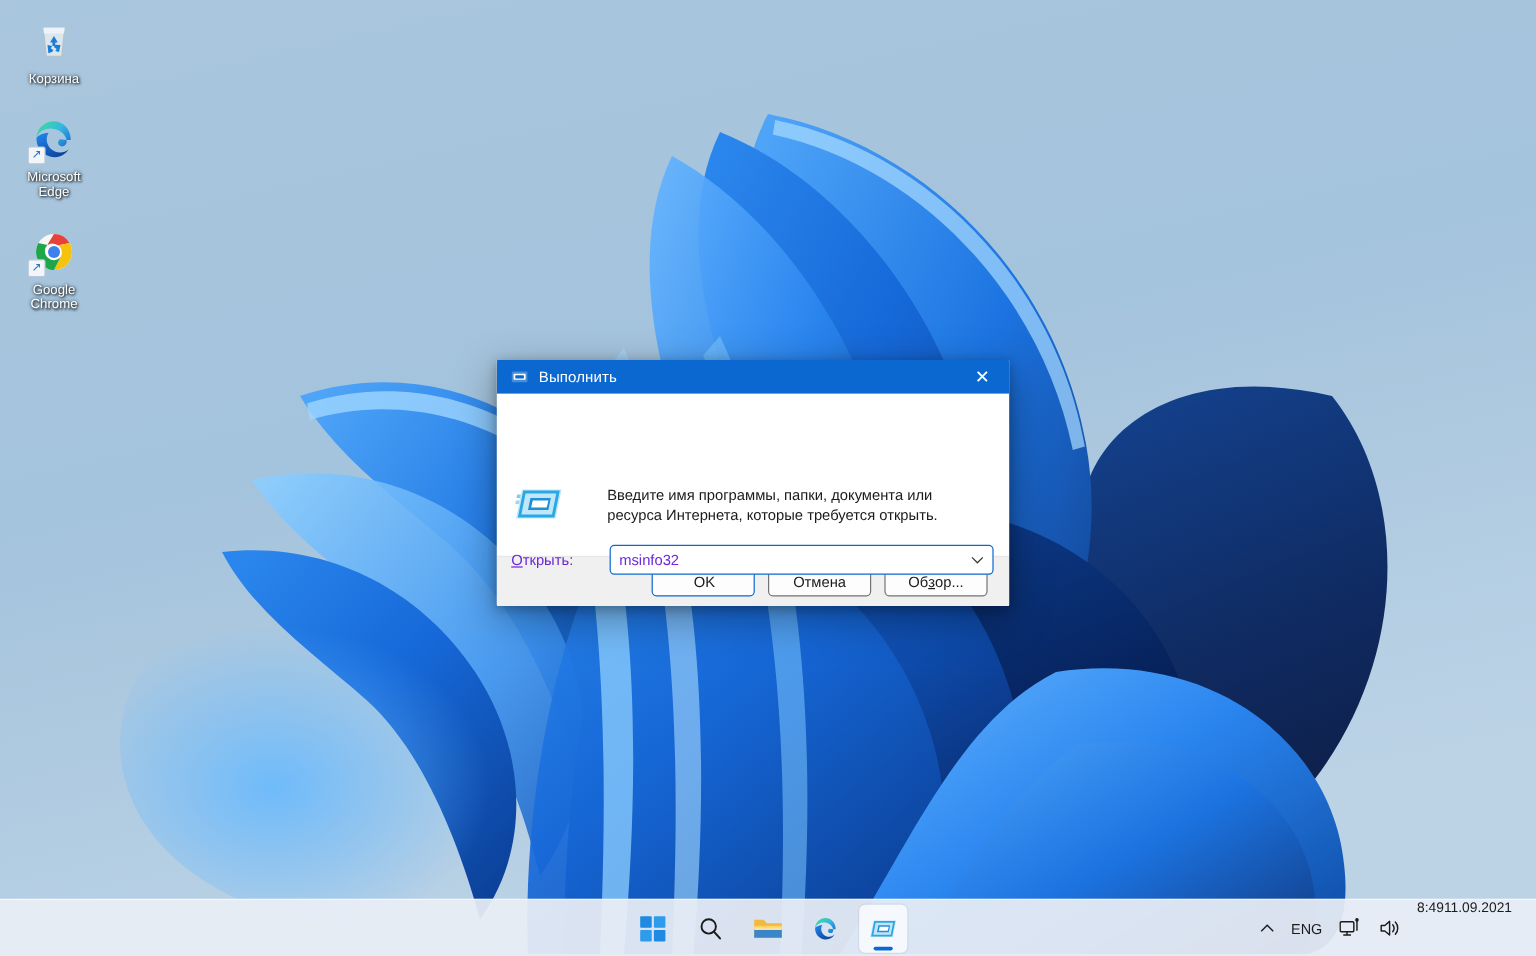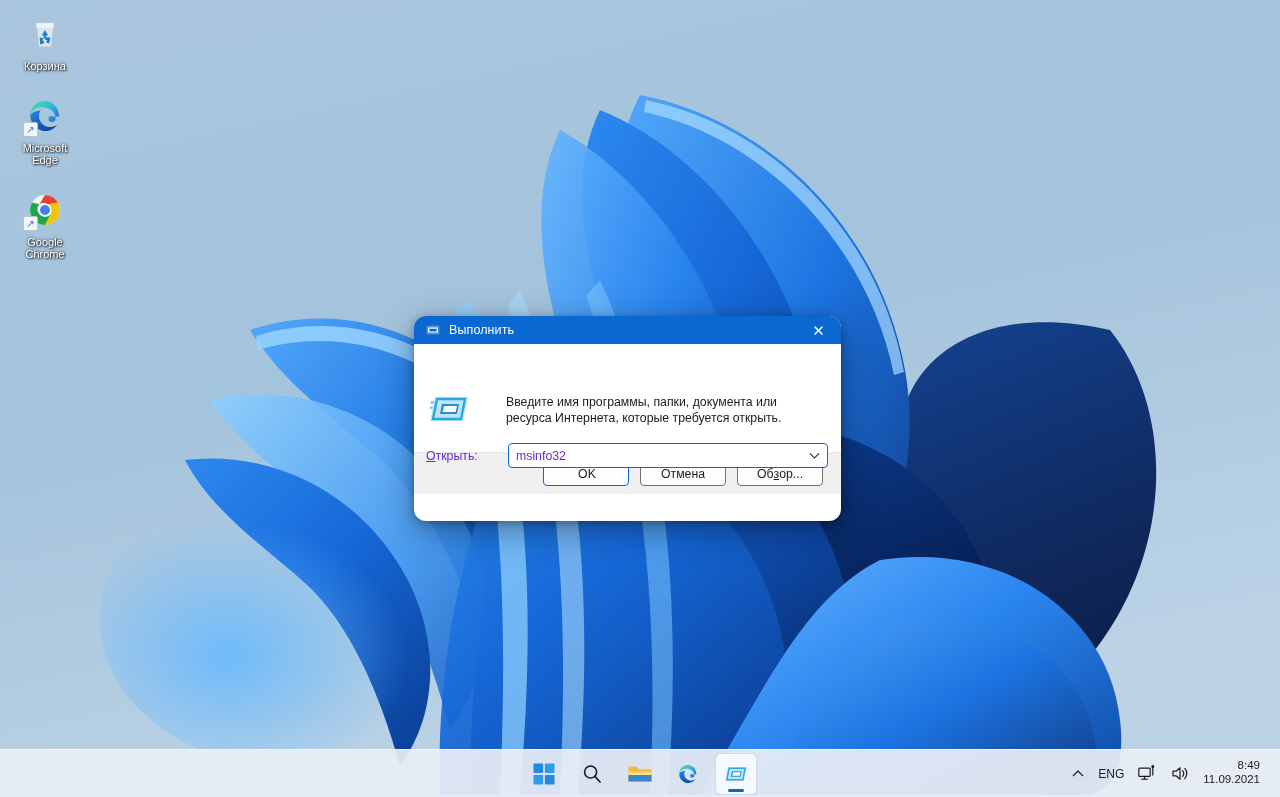--- a/index.html
+++ b/index.html
@@ -36,39 +36,39 @@
   }
   .shortcut-arrow {
     position:absolute; left:0; bottom:1px; width:15px; height:15px;
     background:#f2f6fa; border:1px solid #b9c6d2; border-radius:2px;
     display:flex; align-items:center; justify-content:center;
     font-size:10px; color:#2a6fc4; line-height:1;
   }
 
   
   #run-dialog {
-    position:absolute; left:414px; top:316px; width:427px; height:205px;
-    border-radius:12px; overflow:hidden;
+    position:absolute; left:414px; top:300px; width:427px; height:205px;
+    border-radius:1px; overflow:hidden;
     box-shadow:0 10px 34px rgba(0,0,0,.34), 0 2px 9px rgba(0,0,0,.26);
     background:#ffffff;
   }
   #titlebar {
     height:28px; background:#0a68d0; display:flex; align-items:center;
     position:relative;
   }
   #titlebar .tb-icon { margin-left:11px; width:16px; height:16px; display:block; }
   #titlebar .tb-title {
     margin-left:8px; color:#ffffff; font-size:12.5px; letter-spacing:.1px;
   }
   #close-btn {
     position:absolute; right:0; top:0; width:45px; height:28px;
     display:flex; align-items:center; justify-content:center;
     color:#ffffff; font-size:15px; line-height:1; font-weight:300;
   }
-  #dialog-body { background:#ffffff; height:108px; position:relative; }
+  #dialog-body { background:#ffffff; height:108px; position:relative;margin-top:27px; }
   #run-big-icon { position:absolute; left:14px; top:48px; width:42px; height:34px; }
   #prompt-text {
     position:absolute; left:92px; top:50px; width:320px;
     font-size:12.3px; line-height:16px; color:#1b1b1b;
   }
   #open-row { position:absolute; left:12px; top:99px; display:flex; align-items:center; }
   #open-label { width:82px; font-size:12.3px; color:#6d28d9; }
   #open-label u { text-decoration:underline; }
   #open-combo {
     width:320px; height:25px; background:#ffffff;
@@ -120,22 +120,22 @@
   }
   #tb-right {
     position:absolute; right:0; height:48px; display:flex; align-items:center;
     gap:0; padding-right:10px;
   }
   .tray-item {
     height:48px; display:flex; align-items:center; justify-content:center;
     padding:0 7px; color:#1b1b1b; font-size:12px;
   }
   #tray-clock {
-    height:48px; display:flex; flex-direction:column;
-    align-items:flex-end; justify-content:center;
+    height:48px; display:flex; flex-direction:row;
+    align-items:flex-start; justify-content:center;
     padding:0 10px 4px 6px; color:#1b1b1b; font-size:11.5px; line-height:14px;
   }
 </style>
 </head>
 <body>
 
 <div id="wallpaper">
   <svg viewBox="0 0 1280 797" preserveAspectRatio="none" xmlns="http://www.w3.org/2000/svg">
     <defs>
       <linearGradient id="sky" x1="0" y1="0" x2="0.35" y2="1">

